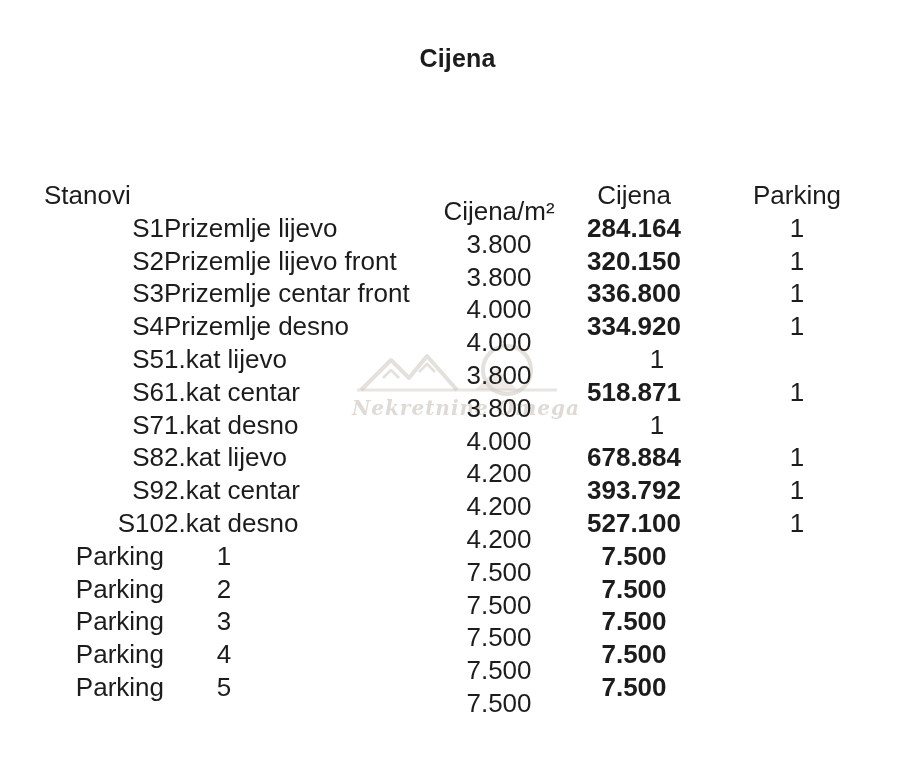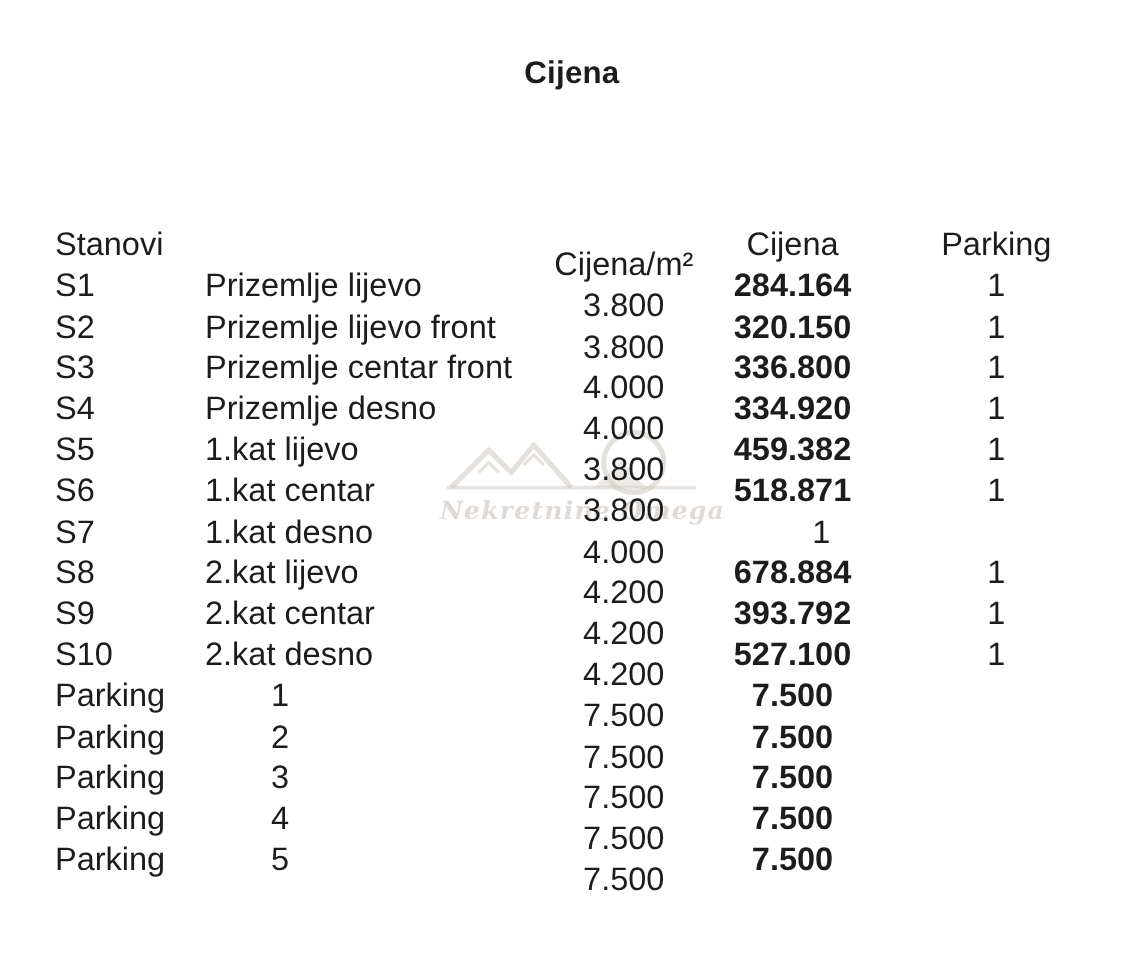--- a/index.html
+++ b/index.html
@@ -54,21 +54,21 @@
   }
   .row {
     display: flex;
     height: 32.8px;
     line-height: 32.8px;
     font-size: 26px;
     padding-left: 44px;
     white-space: nowrap;
   }
   .c { flex: 0 0 auto; }
-  .c-id    { width: 120px; text-align: left; }
+  .c-id    { width: 120px; text-align: right; }
   .c-desc  { width: 270px; text-align: left; }
   .c-desc.centered { width: 120px; margin-right: 150px; text-align: center; }
   .c-ppm   { width: 130px; text-align: center; margin-top: 16px; }
   .c-price { width: 140px; text-align: center; font-weight: 700; }
   .c-park  { width: 186px; text-align: center; }
   .header-row .c-id { text-align: left; }
   .header-row .c-price { font-weight: 400; }
 </style>
 </head>
 <body>
@@ -126,21 +126,20 @@
         <div class="c c-id">S4</div>
         <div class="c c-desc">Prizemlje desno</div>
         <div class="c c-ppm">4.000</div>
         <div class="c c-price">334.920</div>
         <div class="c c-park">1</div>
       </div>
         <div class="row">
         <div class="c c-id">S5</div>
         <div class="c c-desc">1.kat lijevo</div>
         <div class="c c-ppm">3.800</div>
-        <div class="c c-price">459.382</div>
         <div class="c c-park">1</div>
       </div>
         <div class="row">
         <div class="c c-id">S6</div>
         <div class="c c-desc">1.kat centar</div>
         <div class="c c-ppm">3.800</div>
         <div class="c c-price">518.871</div>
         <div class="c c-park">1</div>
       </div>
         <div class="row">

